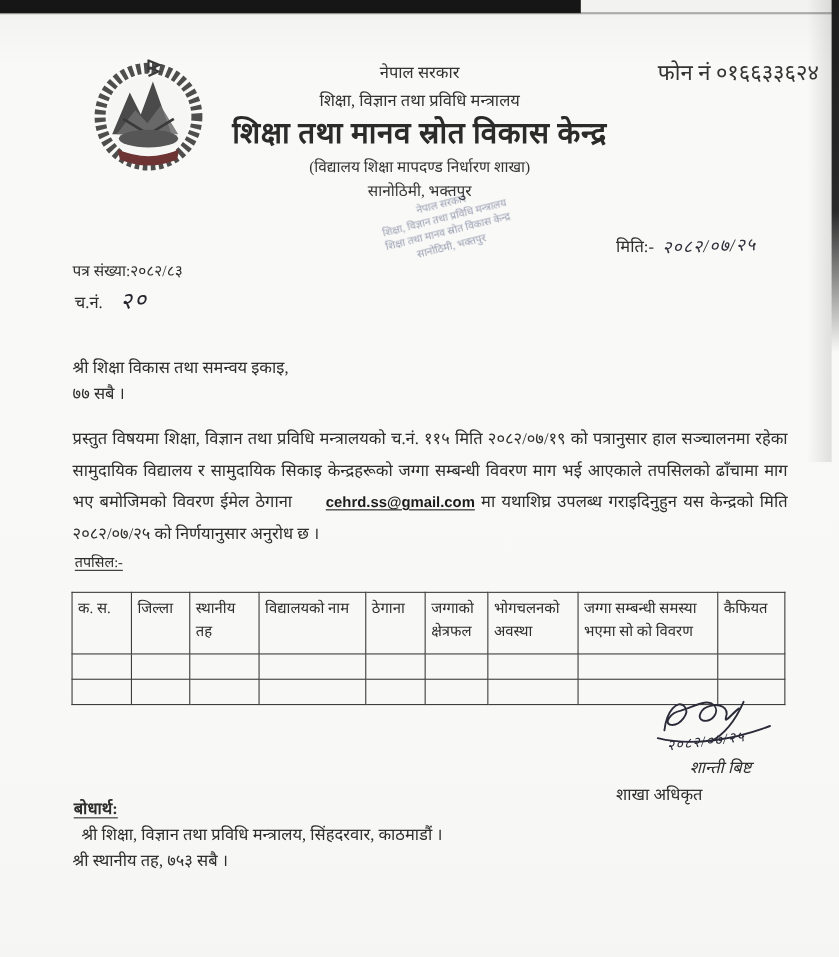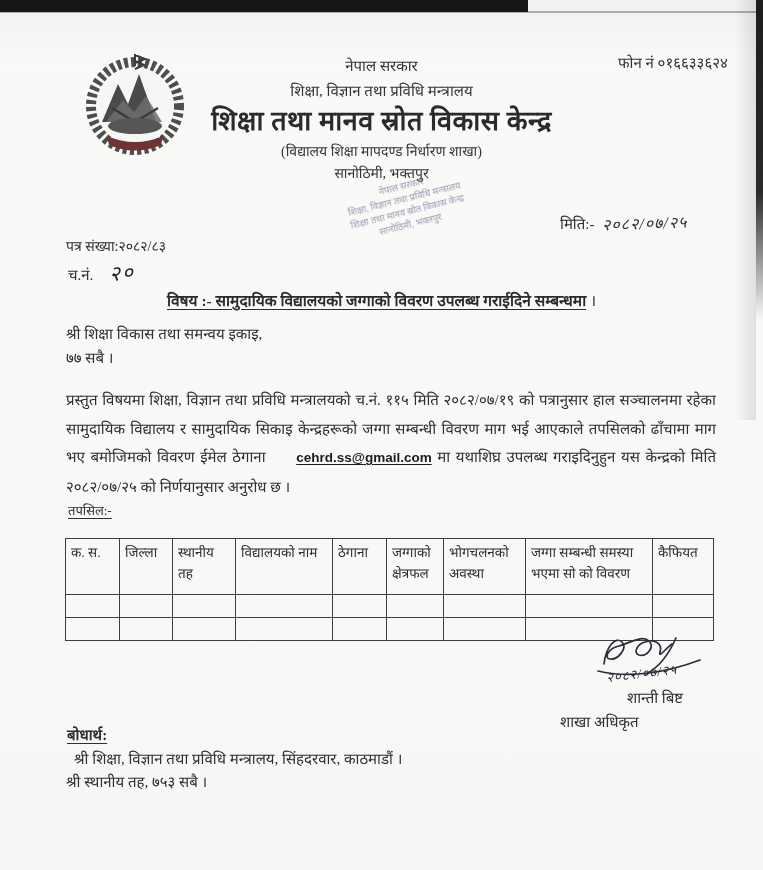--- a/index.html
+++ b/index.html
@@ -13,21 +13,21 @@
   .abs { position:absolute; }
 
   
   .edge-top { left:0; top:0; width:528px; height:12px; background:#161616; }
   .edge-top-line { left:0; top:11px; width:763px; height:2px; background:rgba(40,40,40,.35); }
   .edge-right { right:0; top:0; width:7px; height:320px;
     background:linear-gradient(180deg,#1d1d1d 0%,#2a2a2a 60%,rgba(42,42,42,0) 100%); }
   .paper-shade { right:7px; top:0; width:22px; height:420px;
     background:linear-gradient(to right,rgba(0,0,0,0),rgba(0,0,0,.10)); }
 
-  .phone { left:598px; top:52px; font-size:15px; color:#333;margin-left:20px; }
+  .phone { left:598px; top:52px; font-size:20px; color:#333; }
 
   .emblem { left:82px; top:50px; width:106px; height:116px; }
 
   .hdr { left:0; width:763px; text-align:center; color:#333; }
   .hdr-gov     { top:55px;  font-size:15px; }
   .hdr-min     { top:80px;  font-size:15px; }
   .hdr-office  { top:101px; font-size:27px; font-weight:bold; color:#2b2b2b; letter-spacing:.5px; }
   .hdr-branch  { top:141px; font-size:14px; }
   .hdr-address { top:163px; font-size:14px; }
 
@@ -61,21 +61,21 @@
   table.detail { position:absolute; left:65px; top:538px; width:649px; border-collapse:collapse;
     table-layout:fixed; }
   table.detail th, table.detail td { border:1.6px solid #3e3e3e; font-size:13.5px; font-weight:normal;
     text-align:left; vertical-align:top; padding:3px 5px 2px 5px; line-height:21px; color:#2d2d2d; }
   table.detail th { height:56px; }
   table.detail td { height:23px; }
 
   .sig-scribble { left:588px; top:630px; width:128px; height:48px; }
   .sig-date { left:606px; top:664px; font-size:13px; font-style:italic; letter-spacing:1px;
     color:#2b2b3a; transform:rotate(-7deg); display:inline-block; }
-  .sig-name  { left:565px; top:687px; width:180px; text-align:center; font-size:15px; }
+  .sig-name  { left:565px; top:687px; width:180px; text-align:center; font-size:15px;font-style:italic; }
   .sig-title { left:560px; top:711px; width:180px; text-align:left; font-size:15px; }
 
   .cc-title { left:67px; top:724px; font-size:15px; font-weight:bold; text-decoration:underline; text-underline-offset:3px; }
   .cc-1 { left:74px; top:748px; font-size:15px; }
   .cc-2 { left:66px; top:771px; font-size:15px; }
 </style>
 </head>
 <body>
 
 <div class="page">
@@ -118,23 +118,20 @@
   <div class="abs date-block">
     <span>मिति:-</span>
     <span class="date-value">२०८२/०७/२५</span>
   </div>
   <div class="abs letter-no">पत्र संख्या:२०८२/८३</div>
   <div class="abs chalani">
     <span>च.नं.</span>
     <span class="chalani-value">२०</span>
   </div>
 
-  <div class="abs subject">
-    <span class="u">विषय :- सामुदायिक विद्यालयको जग्गाको विवरण उपलब्ध गराईदिने सम्बन्धमा</span><span class="term">।</span>
-  </div>
 
   <div class="abs recipient1">श्री शिक्षा विकास तथा समन्वय इकाइ,</div>
   <div class="abs recipient2">७७ सबै ।</div>
 
   <div class="abs body-para">
     <span>प्रस्तुत विषयमा शिक्षा, विज्ञान तथा प्रविधि मन्त्रालयको च.नं. ११५ मिति २०८२/०७/१९ को पत्रानुसार हाल सञ्चालनमा रहेका सामुदायिक विद्यालय र सामुदायिक सिकाइ केन्द्रहरूको जग्गा सम्बन्धी विवरण माग भई आएकाले तपसिलको ढाँचामा माग भए बमोजिमको विवरण ईमेल ठेगाना </span><span class="email">cehrd.ss@gmail.com</span><span> मा यथाशिघ्र उपलब्ध गराइदिनुहुन यस केन्द्रको मिति २०८२/०७/२५ को निर्णयानुसार अनुरोध छ ।</span>
   </div>
 
   <div class="abs tapasil">तपसिल:-</div>
   <table class="detail">

